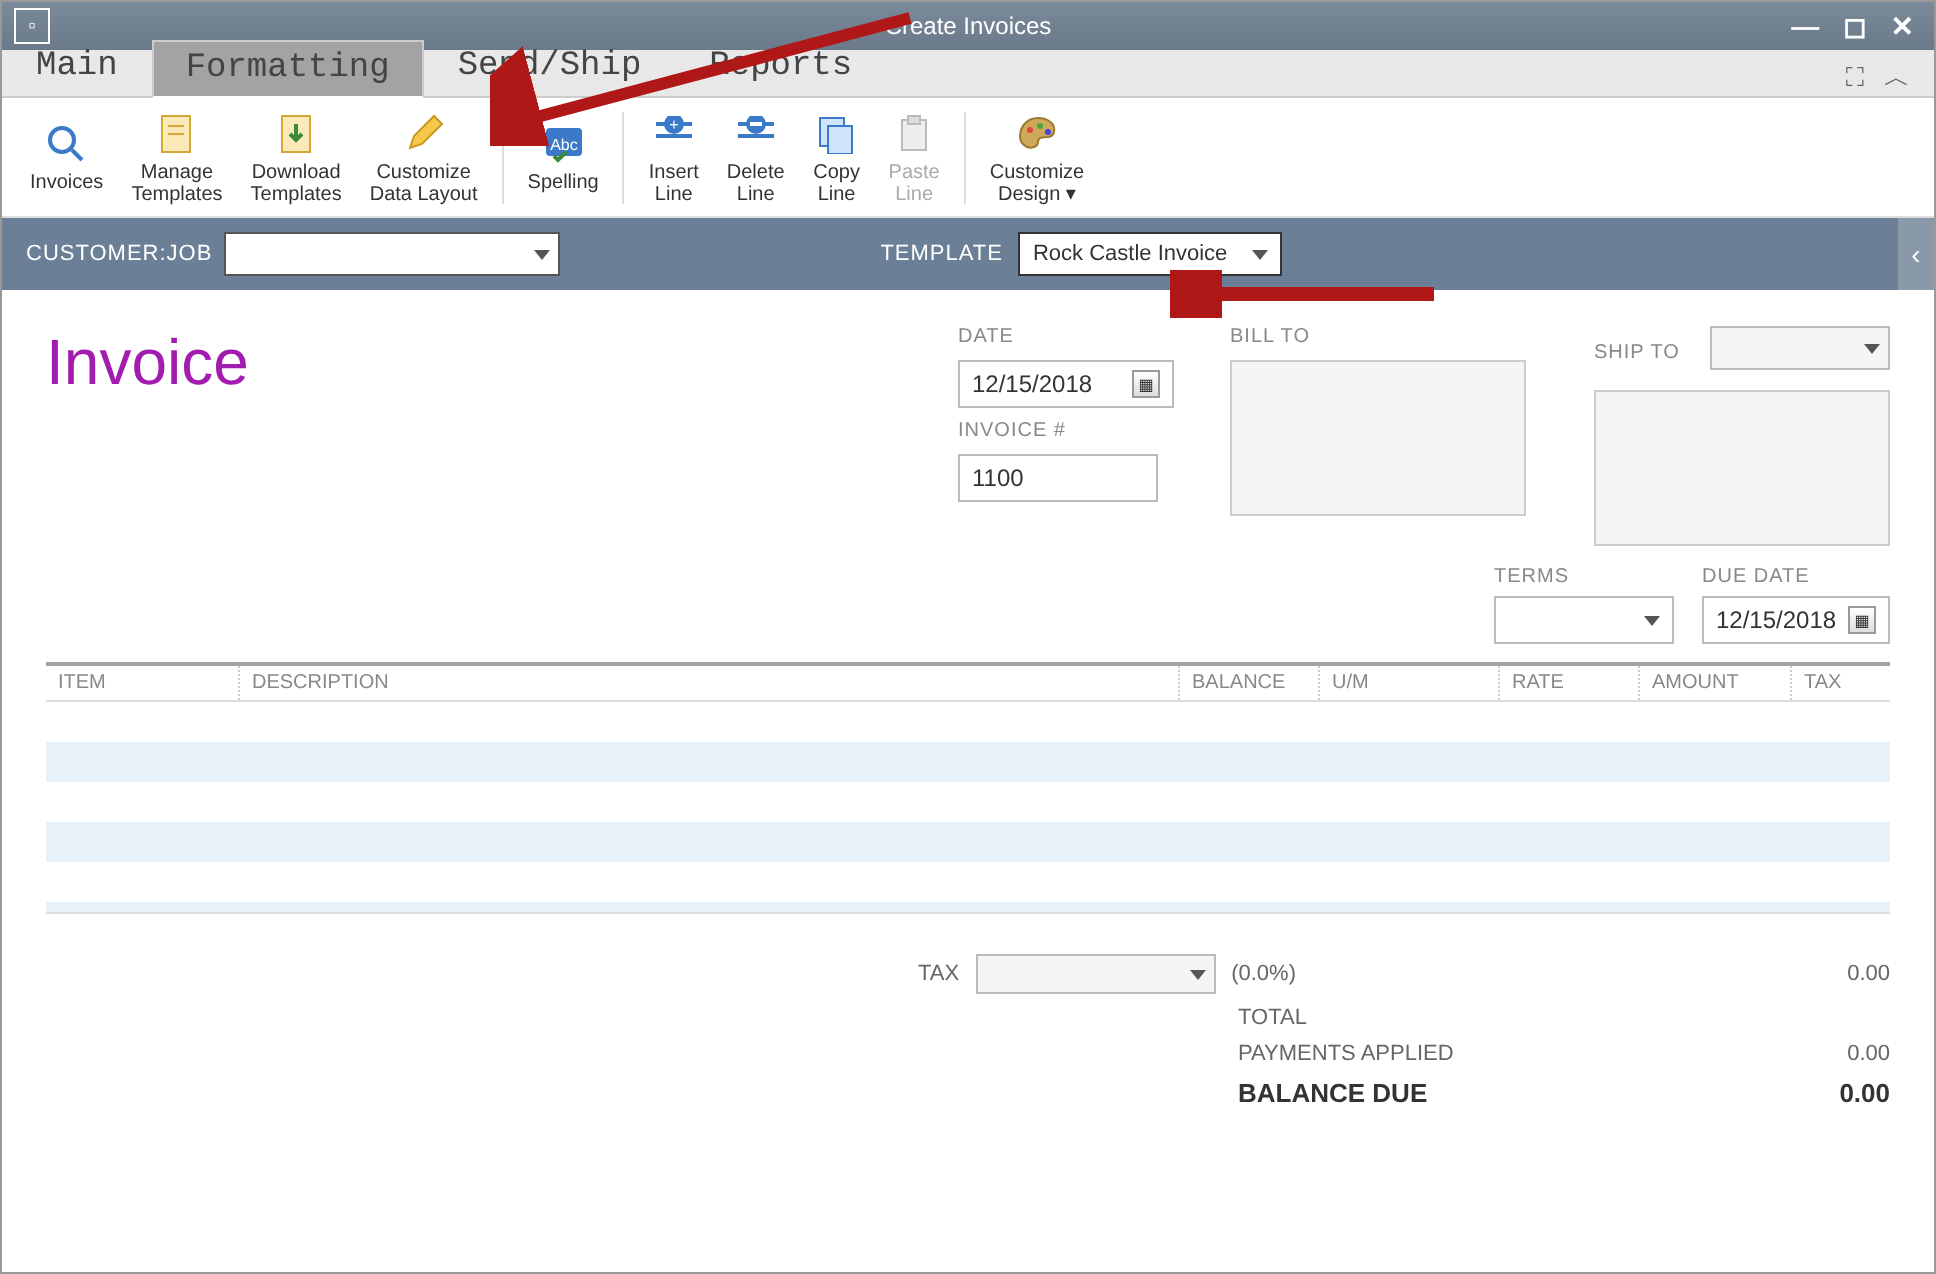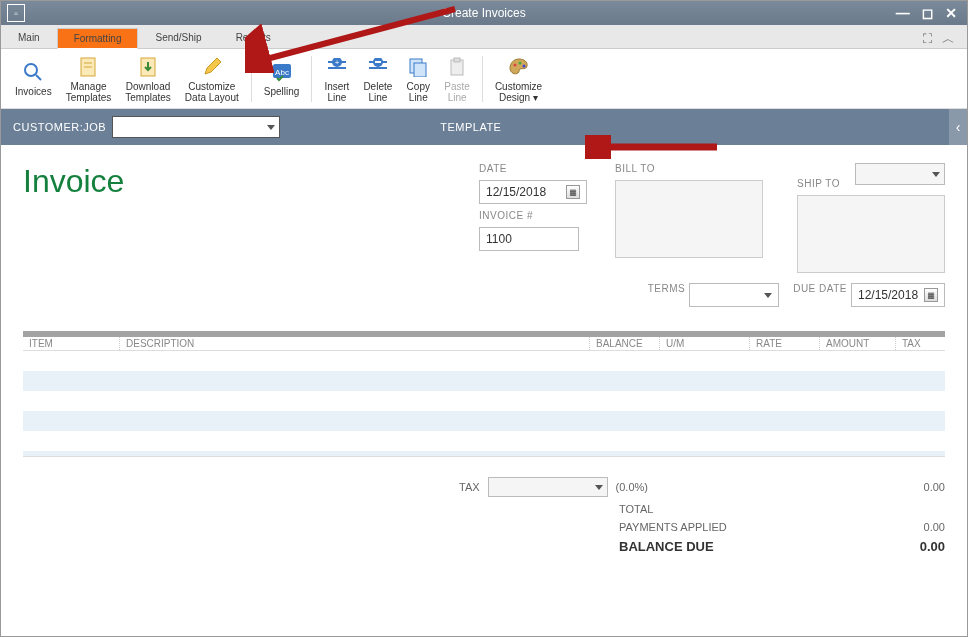--- a/index.html
+++ b/index.html
@@ -4,56 +4,56 @@
 <style>
 * { box-sizing: border-box; margin: 0; padding: 0; font-family: Arial, sans-serif; }
 body { background: #fff; width: 968px; height: 637px; border: 1px solid #999; position: relative; overflow: hidden; }
 
 .titlebar { background: linear-gradient(#7a8a9a, #6a7a8a); height: 24px; display: flex; align-items: center; color: #fff; font-size: 12px; position: relative; }
 .titlebar-icon { width: 18px; height: 18px; margin: 0 6px; border: 1px solid #fff; display: flex; align-items: center; justify-content: center; font-size: 10px; }
 .titlebar-title { position: absolute; left: 50%; transform: translateX(-50%); }
 .titlebar-controls { margin-left: auto; display: flex; gap: 12px; padding-right: 10px; font-size: 14px; font-weight: bold; }
 
 .tabbar { background: #e8e8e8; height: 24px; display: flex; align-items: flex-end; border-bottom: 1px solid #ccc; position: relative; }
-.tab { padding: 4px 16px; font-size: 10px; color: #444; cursor: pointer; border: 1px solid transparent; }
-.tab.active { background: #f97316; border: 1px solid #ccc; border-bottom: 1px solid #fff; margin-bottom: -1px; }
+.tab { padding: 4px 16px; font-size: 17px; color: #444; cursor: pointer; border: 1px solid transparent; font-family: Liberation Mono, monospace; }
+.tab.active { background: #a3a3a3; border: 1px solid #ccc; border-bottom: 1px solid #fff; margin-bottom: -1px; }
 .tabbar-controls { margin-left: auto; display: flex; gap: 10px; padding-right: 12px; align-items: center; color: #666; font-size: 13px; }
 
 .ribbon { background: #fff; height: 60px; display: flex; align-items: center; padding: 4px 8px; gap: 2px; border-bottom: 1px solid #ddd; }
 .ribbon-btn { display: flex; flex-direction: column; align-items: center; justify-content: center; padding: 2px 6px; font-size: 10px; color: #333; cursor: pointer; text-align: center; line-height: 1.1; height: 54px; }
 .ribbon-btn.disabled { color: #aaa; }
 .ribbon-icon { width: 24px; height: 24px; margin-bottom: 2px; display: flex; align-items: center; justify-content: center; }
 .ribbon-sep { width: 1px; height: 46px; background: #ddd; margin: 0 4px; }
 
 .customer-bar { background: #6b7f96; height: 36px; display: flex; align-items: center; padding: 0 12px; color: #fff; font-size: 11px; position: relative; }
 .customer-bar label { letter-spacing: 0.5px; }
 .cb-select { background: #fff; border: 1px solid #555; height: 22px; width: 168px; margin-left: 6px; display: flex; align-items: center; justify-content: flex-end; padding: 0 4px; color: #333; font-size: 11px; }
 .template-select { background: #fff; border: 1px solid #333; height: 22px; width: 132px; margin-left: 8px; display: flex; align-items: center; justify-content: space-between; padding: 0 6px; color: #333; font-size: 11px; }
 .caret-dn { width: 0; height: 0; border-left: 4px solid transparent; border-right: 4px solid transparent; border-top: 5px solid #555; }
 .side-tab { position: absolute; right: 0; top: 0; width: 18px; height: 36px; background: #8a99aa; display: flex; align-items: center; justify-content: center; color: #fff; font-size: 14px; }
 
 .content { padding: 18px 22px 12px 22px; height: 493px; overflow: hidden; position: relative; }
-.h1 { font-size: 32px; color: #15803d; font-weight: normal; }
+.h1 { font-size: 32px; color: #a21caf; font-weight: normal; }
 
 .hdr-grid { position: absolute; top: 18px; left: 478px; right: 22px; display: flex; gap: 18px; }
 .hdr-col { display: flex; flex-direction: column; gap: 6px; }
 .lbl { font-size: 10px; color: #888; letter-spacing: 0.5px; }
 .inp { border: 1px solid #bbb; height: 24px; padding: 0 6px; font-size: 12px; color: #333; background: #fff; display: flex; align-items: center; justify-content: space-between; }
 .inp.date { width: 108px; }
 .inp.inv { width: 100px; }
 .box-area { border: 1px solid #ccc; background: #f5f5f5; width: 148px; height: 78px; }
 .ship-dd { border: 1px solid #bbb; background: #f5f5f5; height: 22px; width: 90px; display: flex; justify-content: flex-end; align-items: center; padding: 0 4px; margin-bottom: 4px; margin-left: auto; }
 
 .terms-row { position: absolute; top: 138px; right: 22px; display: flex; gap: 14px; align-items: flex-end; }
-.terms-row .col { display: flex; flex-direction: row; gap: 4px; justify-content: space-between; }
+.terms-row .col { display: flex; flex-direction: column; gap: 4px; justify-content: space-between; }
 .terms-row .inp { width: 90px; }
 .terms-row .inp.date { width: 94px; }
 
 .grid { position: absolute; top: 186px; left: 22px; right: 22px; }
-.grid-hdr { display: flex; background: #fff; border-top: 6px solid #a3a3a3; border-bottom: 1px solid #ddd; font-size: 10px; color: #888; height: 20px; align-items: center; }
+.grid-hdr { display: flex; background: #fff; border-top: 2px solid #a3a3a3; border-bottom: 1px solid #ddd; font-size: 10px; color: #888; height: 20px; align-items: center; }
 .grid-hdr > div { padding: 0 6px; border-left: 1px dotted #ccc; height: 100%; display: flex; align-items: center; }
 .grid-hdr > div:first-child { border-left: none; }
 .grid-body { height: 106px; overflow-y: scroll; border-bottom: 1px solid #ddd; }
 .grid-row { height: 20px; display: flex; }
 .grid-row.alt { background: #e8f0f8; }
 .grid-body::-webkit-scrollbar { width: 16px; }
 .grid-body::-webkit-scrollbar-track { background: #f0f0f0; }
 .grid-body::-webkit-scrollbar-thumb { background: #ccc; border: 1px solid #aaa; }
 
 .totals { position: absolute; top: 332px; left: 22px; right: 22px; font-size: 11px; color: #666; }
@@ -212,20 +212,24 @@
   </div>
 </div>
 
 <div class="customer-bar">
   <label>CUSTOMER:JOB</label>
   <div class="cb-select">
       <div class="caret-dn"></div>
     </div>
   <div style="width:160px"></div>
   <label>TEMPLATE</label>
+  <div class="template-select">
+    <span>Rock Castle Invoice</span>
+    <div class="caret-dn"></div>
+  </div>
   <div class="side-tab">‹</div>
 </div>
 
 <div class="content">
   <div class="h1">Invoice</div>
 
   <div class="hdr-grid">
     <div class="hdr-col" style="width:118px">
       <div class="lbl">DATE</div>
       <div class="inp date">
@@ -235,21 +239,21 @@
       <div class="lbl">INVOICE #</div>
       <div class="inp inv">
         <span>1100</span>
       </div>
     </div>
     <div class="hdr-col">
       <div class="lbl">BILL TO</div>
       <div class="box-area"></div>
     </div>
     <div class="hdr-col" style="margin-left:auto">
-      <div style="display:flex;align-items:flex-end;gap:8px">
+      <div style="display:flex;align-items:center;gap:8px">
         <div class="lbl">SHIP TO</div>
         <div class="ship-dd">
             <div class="caret-dn"></div>
           </div>
       </div>
       <div class="box-area" style="width:148px"></div>
     </div>
   </div>
 
   <div class="terms-row">

